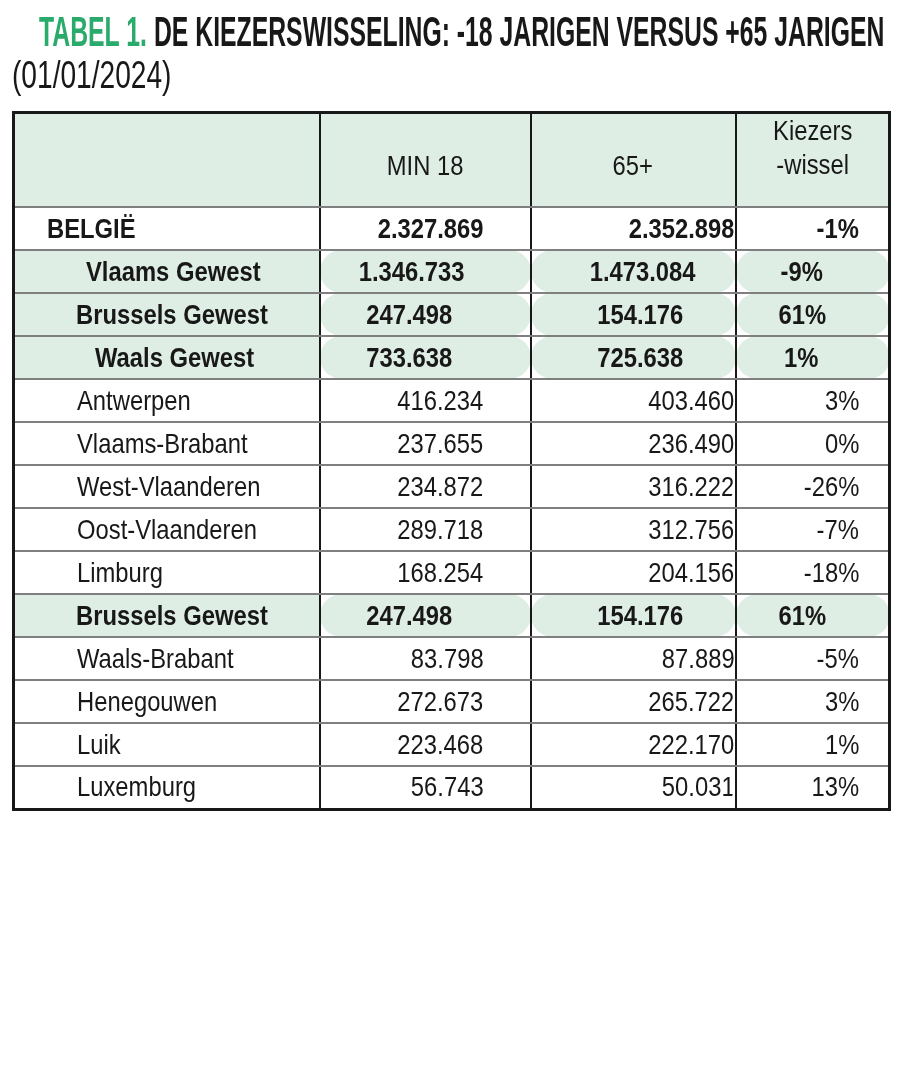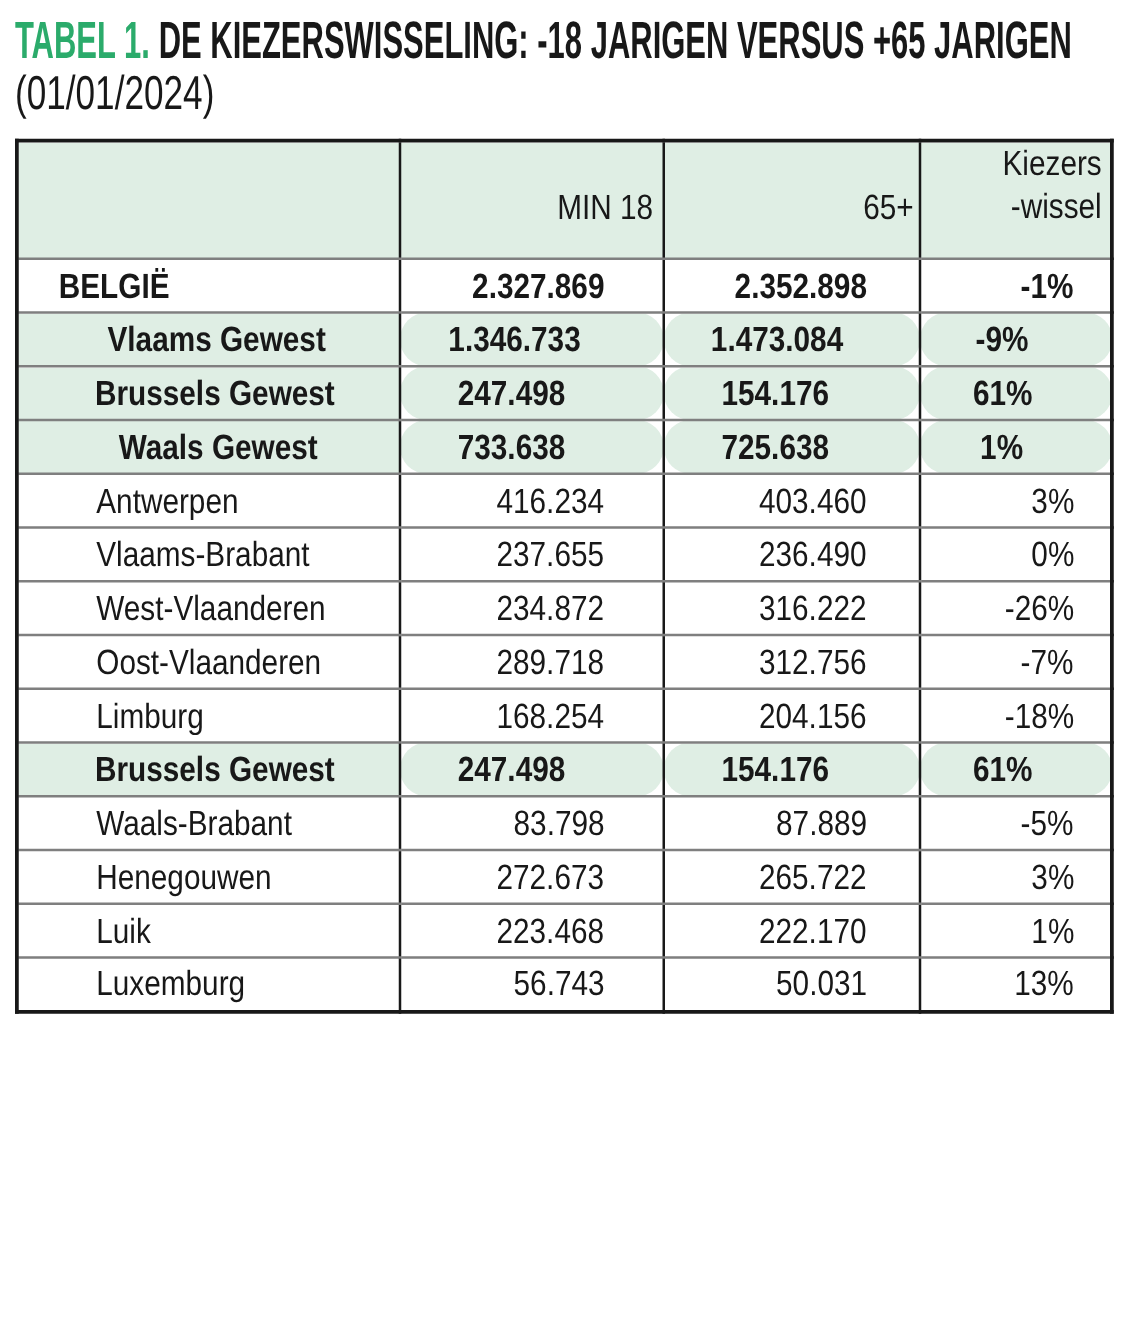--- a/index.html
+++ b/index.html
@@ -9,21 +9,21 @@
     background: #ffffff;
     color: #181818;
     font-family: "Liberation Sans", sans-serif;
     overflow: hidden;
     --green: #2bab6b;
     --mint: #dfeee4;
     --rule-gray: #7f7f7f;
     --rule-dark: #181818;
   }
   .title-block { padding: 10px 0 0 12px; }
-  .tl1 { height: 46px; }
+  .tl1 { height: 46px; margin-left: 27px; }
   .tl1 .scale {
     display: inline-block; white-space: nowrap;
     font-size: 42px; font-weight: 700; line-height: 44px;
     transform: scaleX(0.59); transform-origin: 0 50%;
   }
   .tag { color: var(--green); margin-right: 12px; }
   .tl2 { height: 40px; }
   .tl2 .scale {
     display: inline-block; white-space: nowrap;
     font-size: 38px; font-weight: 400; line-height: 38px;
@@ -41,31 +41,31 @@
     border: 2px solid;
     border-color: var(--rule-gray) var(--rule-dark);
     font-size: 28px;
     padding: 0;
     overflow: hidden;
   }
   .kw th {
     background: var(--mint);
     height: 89px;
     vertical-align: bottom;
-    text-align: right;
+    text-align: center;
     font-weight: 400;
     padding-bottom: 24px;
   }
   .kw td { height: 43px; vertical-align: middle; }
   tr.rg td { background: var(--mint); text-align: center; }
   tr.rb td { font-weight: 700; }
   td.lbl { text-align: left; }
   td.num { text-align: right; border-radius: 25px; }
   td.n2 { padding-right: 46px; }
-  td.n3 { padding-right: 41px; }
+  td.n3 { }
   td.n4 { padding-right: 29px; }
   td.l0 { padding-left: 32px; }
   td.l1 { padding-left: 44px; }
   td.l2 { padding-left: 62px; margin-top: 32px; }
 
   .cv { display: inline-block; white-space: nowrap; transform: scaleX(0.85); }
   td.lbl .cv { transform-origin: 0 50%; }
   td.num .cv { transform-origin: 100% 50%; }
   .kw th .cv { transform-origin: 50% 100%; }
   .h2l div { line-height: 34px; }

